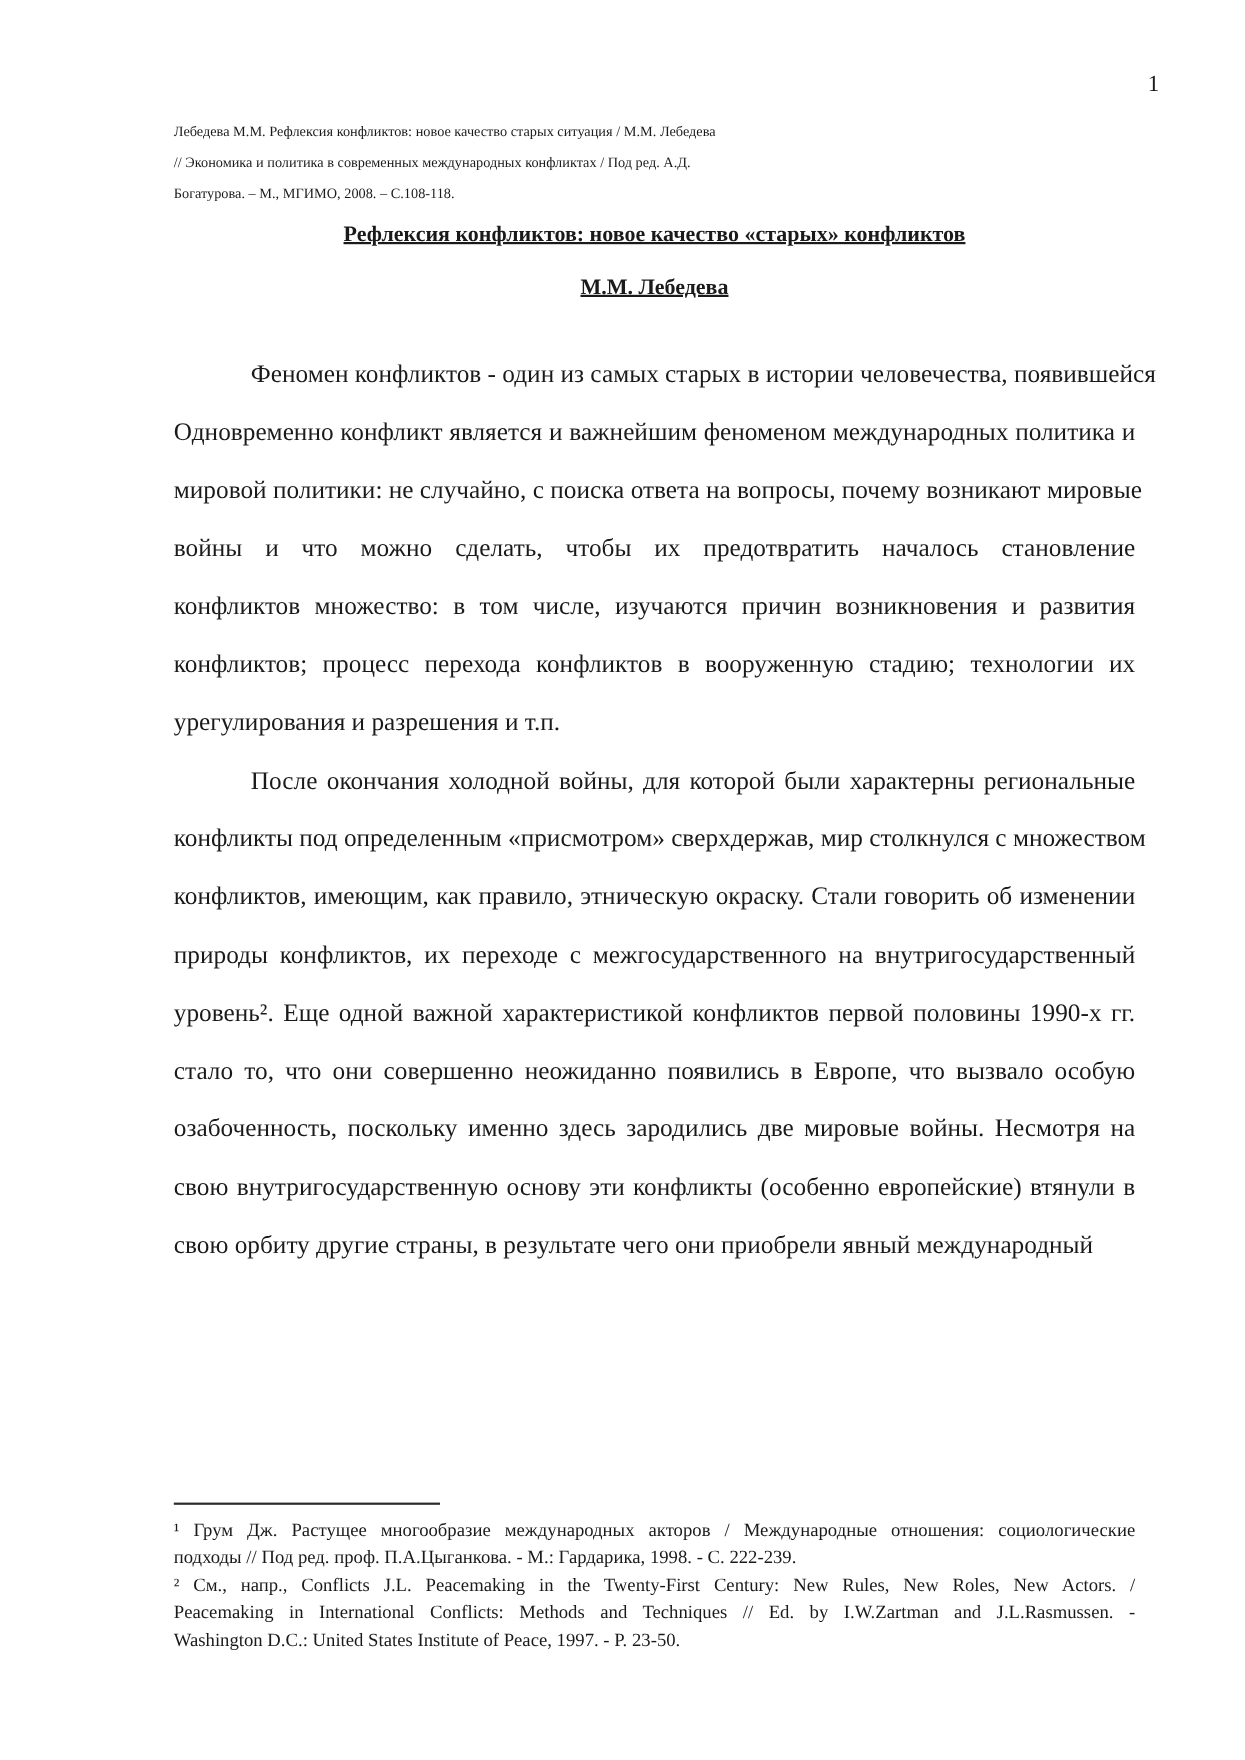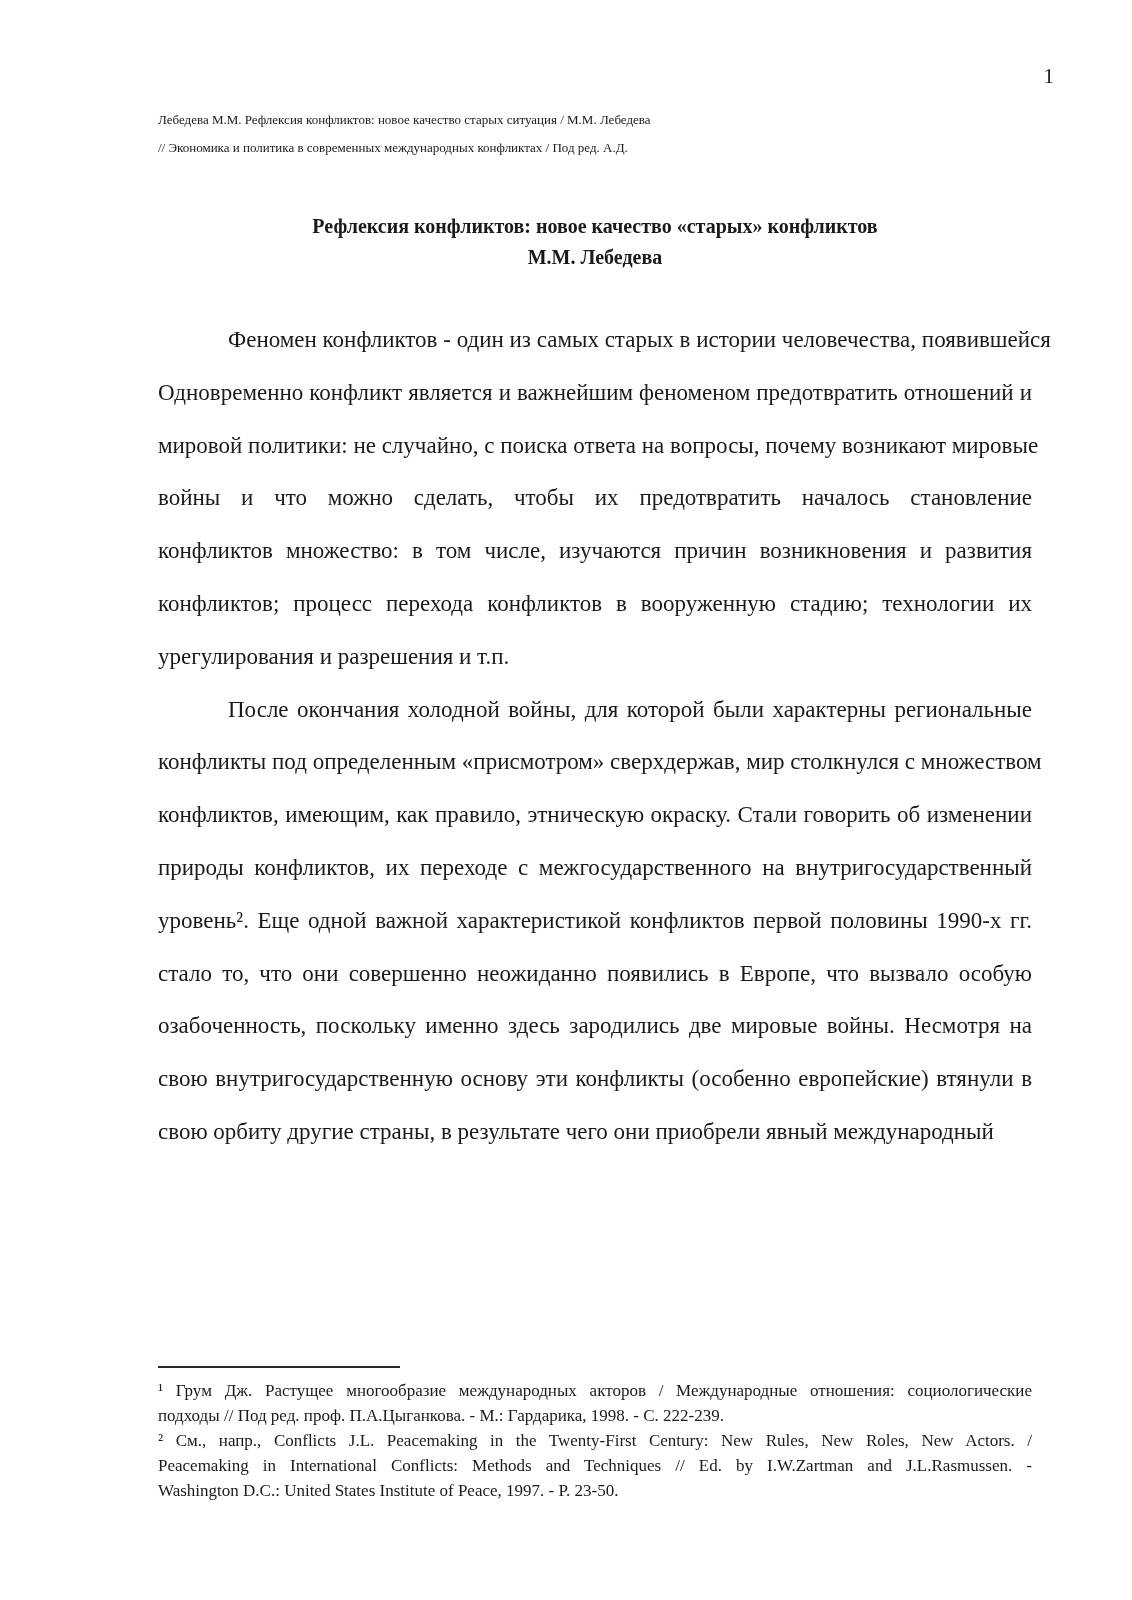--- a/index.html
+++ b/index.html
@@ -26,29 +26,30 @@
   .citation {
     position: absolute;
     top: 106px;
     left: 158px;
     width: 874px;
     font-size: 13px;
     line-height: 28px;
   }
   .titleblock {
     position: absolute;
-    top: 213px;
+    top: 200px;
     left: 158px;
     width: 874px;
     text-align: center;
     font-weight: bold;
     font-size: 20px;
     line-height: 26px;
+    text-decoration: underline;
   }
-  .doc-author { margin-top: 5px; }
+  .doc-author { margin-top: 22px; }
   .bodytext {
     position: absolute;
     top: 314px;
     left: 158px;
     width: 874px;
     font-size: 23px;
   }
   .bl {
     height: 52.8px;
     line-height: 52.8px;
@@ -85,30 +86,31 @@
 </head>
 <body>
 
 <div class="page">
 
   <div class="pagenum">1</div>
 
   <div class="citation">
     <div class="cit-line">Лебедева М.М. Рефлексия конфликтов: новое качество старых ситуация / М.М. Лебедева</div>
     <div class="cit-line">// Экономика и политика в современных международных конфликтах / Под ред. А.Д.</div>
+    <div class="cit-line">Богатурова. – М., МГИМО, 2008. – С.108-118.</div>
   </div>
 
   <div class="titleblock">
     <div class="doc-title">Рефлексия конфликтов: новое качество «старых» конфликтов</div>
     <div class="doc-author">М.М. Лебедева</div>
   </div>
 
   <div class="bodytext">
     <div class="bl pfirst">Феномен конфликтов - один из самых старых в истории человечества, появившейся</div>
-    <div class="bl">Одновременно конфликт является и важнейшим феноменом предотвратить отношений и</div>
+    <div class="bl">Одновременно конфликт является и важнейшим феноменом международных политика и</div>
     <div class="bl">мировой политики: не случайно, с поиска ответа на вопросы, почему возникают мировые</div>
     <div class="bl">войны и что можно сделать, чтобы их предотвратить началось становление</div>
     <div class="bl">конфликтов множество: в том числе, изучаются причин возникновения и развития</div>
     <div class="bl">конфликтов; процесс перехода конфликтов в вооруженную стадию; технологии их</div>
     <div class="bl plast">урегулирования и разрешения и т.п.</div>
     <div class="bl pfirst">После окончания холодной войны, для которой были характерны региональные</div>
     <div class="bl">конфликты под определенным «присмотром» сверхдержав, мир столкнулся с множеством</div>
     <div class="bl">конфликтов, имеющим, как правило, этническую окраску. Стали говорить об изменении</div>
     <div class="bl">природы конфликтов, их переходе с межгосударственного на внутригосударственный</div>
     <div class="bl">уровень². Еще одной важной характеристикой конфликтов первой половины 1990-х гг.</div>

